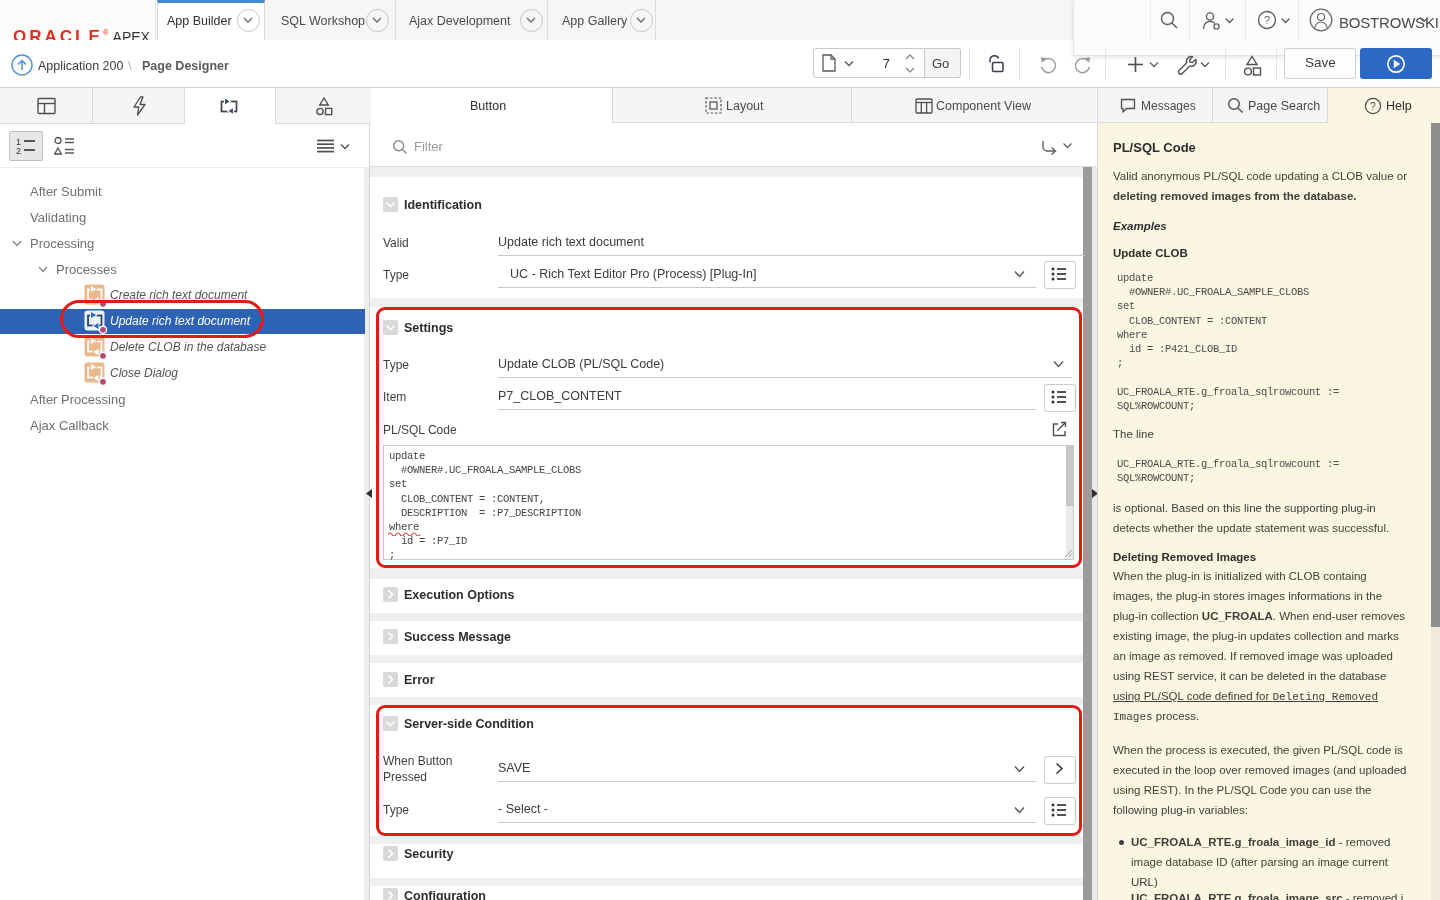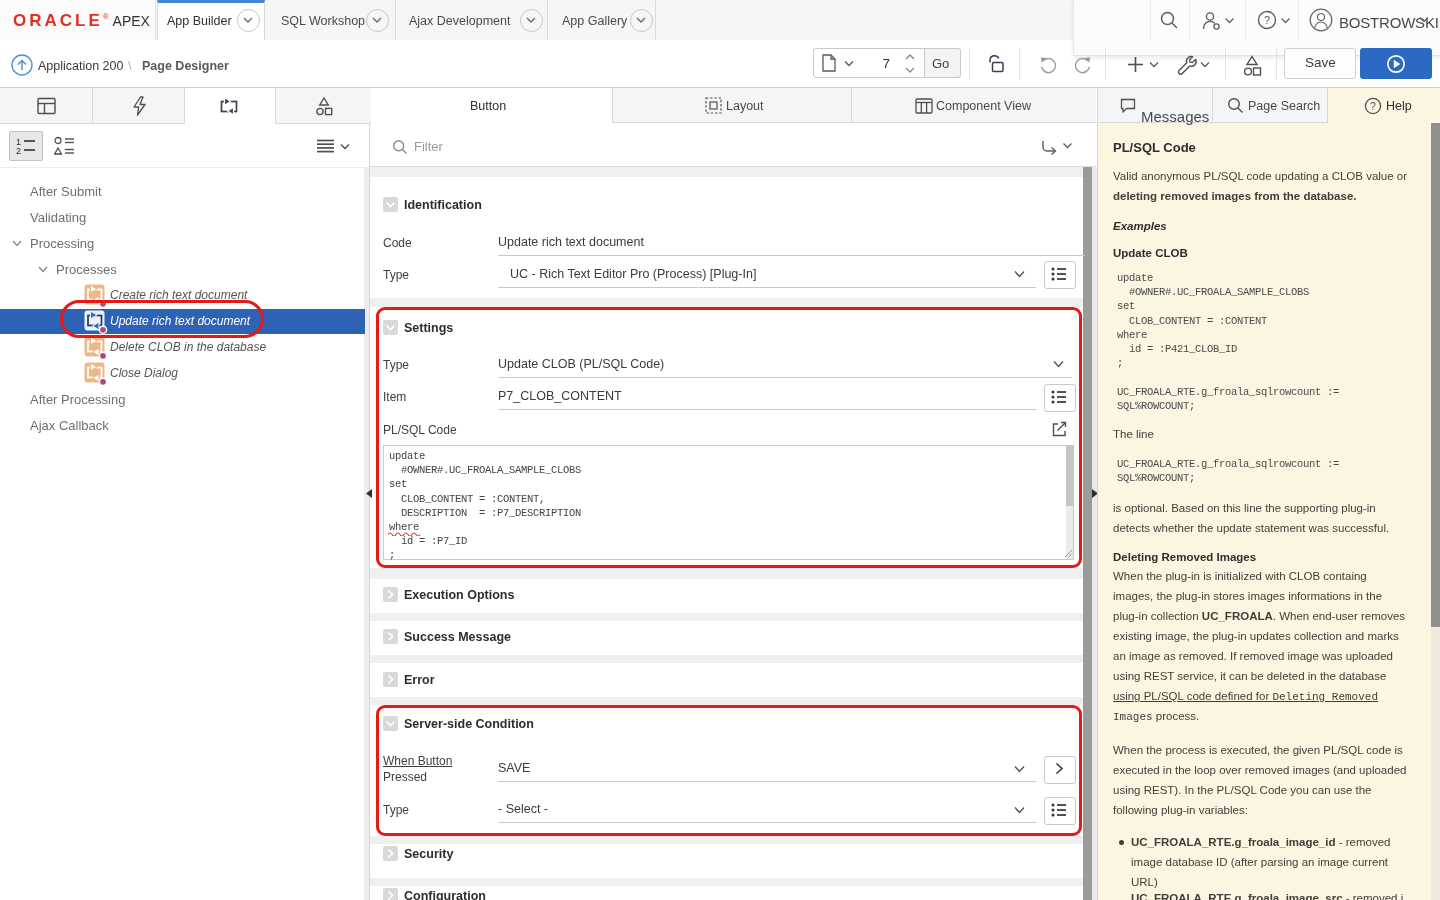--- a/index.html
+++ b/index.html
@@ -19,21 +19,21 @@
   .gband{position:absolute;left:370px;width:713px;background:#efefef;}
   .redbox{position:absolute;border:3px solid #e31b14;border-radius:9px;}
   .hl{position:absolute;left:1113px;font-size:11.5px;line-height:14px;color:#403e39;white-space:nowrap;}
 </style>
 </head>
 <body>
 <div id="root">
 
 <div class="ab" style="left:0;top:0;width:1440px;height:40px;background:#f6f6f6;border-bottom:1px solid #d4d4d4;"></div>
 <div class="ab" style="left:0;top:0;width:155px;height:40px;background:#fbfbfb;border-right:1px solid #e3e3e3;"></div>
-<div class="txt" style="left:13px;top:11px;font-size:17px;text-align:right;"><span style="color:#e0301e;font-weight:bold;letter-spacing:3px;">ORACLE</span><span style="font-size:8px;color:#e0301e;vertical-align:7px;">®</span><span style="color:#333;font-size:14px;">&nbsp;APEX</span></div>
+<div class="txt" style="left:13px;top:27px;font-size:17px;text-align:right;"><span style="color:#e0301e;font-weight:bold;letter-spacing:3px;">ORACLE</span><span style="font-size:8px;color:#e0301e;vertical-align:7px;">®</span><span style="color:#333;font-size:14px;">&nbsp;APEX</span></div>
 
 <div class="ab" style="left:157px;top:0;width:108px;height:40px;background:#fff;border-left:1px solid #d9d9d9;border-right:1px solid #d9d9d9;border-top:3px solid #4187d2;box-sizing:border-box;"></div>
 <div class="txt" style="left:167px;top:14px;font-size:12.5px;color:#2f2f2f;">App Builder</div>
 <div class="ab" style="left:237px;top:9px;width:21px;height:21px;border:1px solid #c6c6c6;border-radius:50%;"></div>
 <svg class="ab" style="left:242px;top:16px;" width="12" height="8" viewBox="0 0 12 8">
       <polyline points="2,2 6,6 10,2" fill="none" stroke="#6b6b6b" stroke-width="1.4"></polyline>
     </svg>
 
 <div class="txt" style="left:281px;top:14px;font-size:12.5px;color:#4a4a4a;">SQL Workshop</div>
 <div class="ab" style="left:366px;top:9px;width:21px;height:21px;border:1px solid #c6c6c6;border-radius:50%;"></div>
@@ -321,21 +321,21 @@
     </svg>
 <svg class="ab" style="left:1091px;top:488px;" width="8" height="11" viewBox="0 0 8 11">
       <polygon points="1,1 1,10 7,5.5" fill="#2f2f2f"></polygon>
     </svg>
 
 <div class="secicon" style="left:383px;top:197px;"></div>
 <svg class="ab" style="left:385px;top:201px;" width="11" height="8" viewBox="0 0 11 8">
       <polyline points="1.5,1.5 5.5,5.5 9.5,1.5" fill="none" stroke="#fff" stroke-width="1.6"></polyline>
     </svg>
 <div class="sechead" style="left:404px;top:198px;">Identification</div>
-<div class="lbl" style="left:383px;top:236px;">Code</div>
+<div class="lbl" style="left:383px;top:236px;">Valid</div>
 <div class="val" style="left:498px;top:235px;">Update rich text document</div>
 <div class="uline" style="left:498px;top:255px;width:587px;"></div>
 <div class="lbl" style="left:383px;top:268px;">Type</div>
 <div class="val" style="left:498px;top:267px;margin-left:12px;">UC - Rich Text Editor Pro (Process) [Plug-In]</div>
 <svg class="ab" style="left:1013px;top:270px;" width="13" height="9" viewBox="0 0 13 9">
       <polyline points="2,1.5 6.5,6.5 11,1.5" fill="none" stroke="#555" stroke-width="1.4"></polyline>
     </svg>
 <div class="uline" style="left:498px;top:287px;width:538px;"></div>
 <div class="sqbtn" style="left:1044px;top:261px;"></div>
 <svg class="ab" style="left:1051px;top:267px;" width="16" height="14" viewBox="0 0 16 14">
@@ -410,21 +410,21 @@
 <svg class="ab" style="left:387px;top:674px;" width="8" height="11" viewBox="0 0 8 11">
       <polyline points="1.5,1.5 5.5,5.5 1.5,9.5" fill="none" stroke="#fff" stroke-width="1.6"></polyline>
     </svg>
 <div class="sechead" style="left:404px;top:673px;">Error</div>
 
 <div class="secicon" style="left:383px;top:716px;"></div>
 <svg class="ab" style="left:385px;top:720px;" width="11" height="8" viewBox="0 0 11 8">
       <polyline points="1.5,1.5 5.5,5.5 9.5,1.5" fill="none" stroke="#fff" stroke-width="1.6"></polyline>
     </svg>
 <div class="sechead" style="left:404px;top:717px;">Server-side Condition</div>
-<div class="lbl" style="left:383px;top:754px;text-decoration:underline;">When Button</div>
+<div class="lbl" style="left:383px;top:754px;">When Button</div>
 <div class="lbl" style="left:383px;top:770px;">Pressed</div>
 <div class="val" style="left:498px;top:761px;">SAVE</div>
 <svg class="ab" style="left:1013px;top:765px;" width="13" height="9" viewBox="0 0 13 9">
       <polyline points="2,1.5 6.5,6.5 11,1.5" fill="none" stroke="#555" stroke-width="1.4"></polyline>
     </svg>
 <div class="uline" style="left:498px;top:781px;width:538px;"></div>
 <div class="sqbtn" style="left:1044px;top:756px;"></div>
 <svg class="ab" style="left:1055px;top:762px;" width="9" height="13" viewBox="0 0 9 13">
       <polyline points="1.5,1.5 7,6.5 1.5,11.5" fill="none" stroke="#333" stroke-width="1.5"></polyline>
     </svg>
@@ -459,21 +459,21 @@
 <div class="redbox" style="left:376px;top:705px;width:706px;height:131px;box-sizing:border-box;"></div>
 
 <div class="ab" style="left:1097px;top:88px;width:343px;height:812px;background:#fbf6e1;border-left:1px solid #d5d5d5;box-sizing:border-box;"></div>
 
 <div class="ab" style="left:1098px;top:88px;width:229px;height:35px;background:#f5f5f5;border-bottom:1px solid #d9d9d9;box-sizing:border-box;"></div>
 <div class="vline" style="left:1212px;top:88px;height:35px;background:#d9d9d9;"></div>
 <div class="vline" style="left:1327px;top:88px;height:35px;background:#d9d9d9;"></div>
 <svg class="ab" style="left:1120px;top:98px;" width="16" height="15" viewBox="0 0 16 15">
       <path d="M1.5 1.5 L14.5 1.5 L14.5 10.5 L6.5 10.5 L3 14 L3 10.5 L1.5 10.5 Z" fill="none" stroke="#4f4f4f" stroke-width="1.3" stroke-linejoin="round"></path>
     </svg>
-<div class="txt" style="left:1141px;top:108px;font-size:15px;color:#4a4a4a;">Messages</div>
+<div class="txt" style="left:1141px;top:99px;font-size:12px;color:#4a4a4a;">Messages</div>
 <svg class="ab" style="left:1227px;top:97px;" width="17" height="17" viewBox="0 0 17 17">
       <circle cx="7" cy="7" r="5.3" fill="none" stroke="#4f4f4f" stroke-width="1.4"></circle>
       <line x1="11" y1="11" x2="15.5" y2="15.5" stroke="#4f4f4f" stroke-width="1.4"></line>
     </svg>
 <div class="txt" style="left:1248px;top:99px;font-size:12.5px;color:#4a4a4a;">Page Search</div>
 <svg class="ab" style="left:1364px;top:97px;" width="18" height="18" viewBox="0 0 18 18">
       <circle cx="9" cy="9" r="7.6" fill="none" stroke="#4f4f4f" stroke-width="1.3"></circle>
       <text x="9" y="13" text-anchor="middle" font-size="10.5" fill="#4f4f4f" font-family="Liberation Sans">?</text>
     </svg>
 <div class="txt" style="left:1386px;top:99px;font-size:12.5px;color:#2f2f2f;">Help</div>

